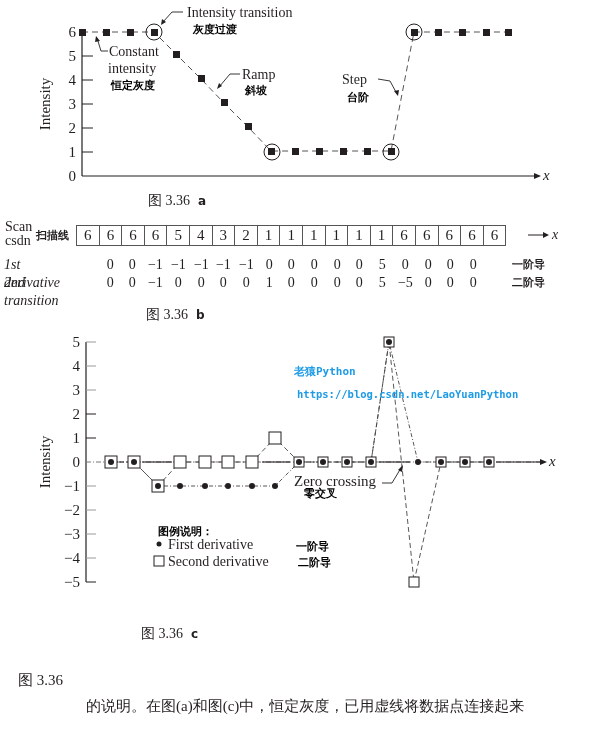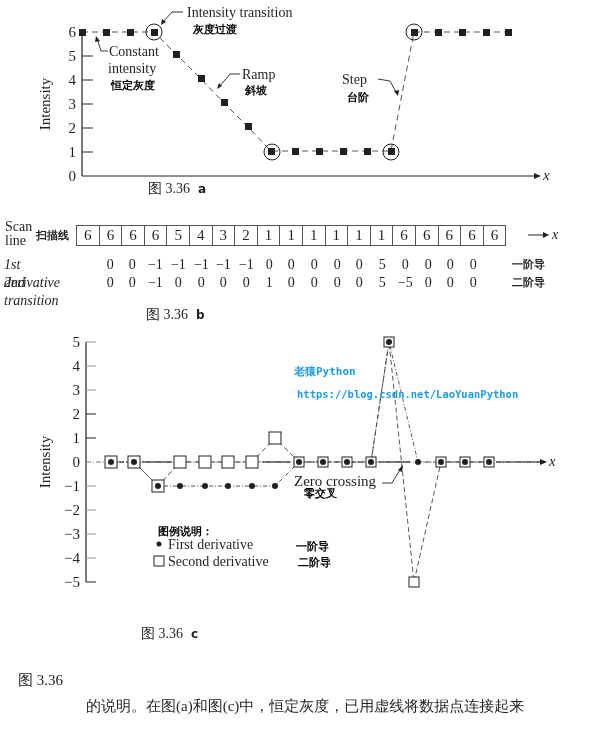--- a/index.html
+++ b/index.html
@@ -96,27 +96,27 @@
   <text x="187" y="17" font-size="14">Intensity transition</text>
   <text class="cjk" x="193" y="33" font-size="11">灰度过渡</text>
   <text x="109" y="56" font-size="14">Constant</text>
   <text x="108" y="73" font-size="14">intensity</text>
   <text class="cjk" x="111" y="89" font-size="11">恒定灰度</text>
   <text x="242" y="79" font-size="14">Ramp</text>
   <text class="cjk" x="245" y="94" font-size="11">斜坡</text>
   <text x="342" y="84" font-size="14">Step</text>
   <text class="cjk" x="347" y="101" font-size="11">台阶</text>
 </svg>
-<div class="abs figcap" style="left:148px;top:180px;">
+<div class="abs figcap" style="left:148px;top:192px;">
   <span>图 3.36</span><span class="sub">a</span>
 </div>
 
 <div class="abs serif" style="left:5px;top:220px;font-size:14px;line-height:14px;">
   <div>Scan</div>
-  <div>line</div>
+  <div>csdn</div>
 </div>
 <div class="abs cjk" style="left:36px;top:228px;font-size:11px;">扫描线</div>
 <table class="scan">
   <tbody>
       <tr>
     <td>6</td>
     <td>6</td>
     <td>6</td>
     <td>6</td>
     <td>5</td>

